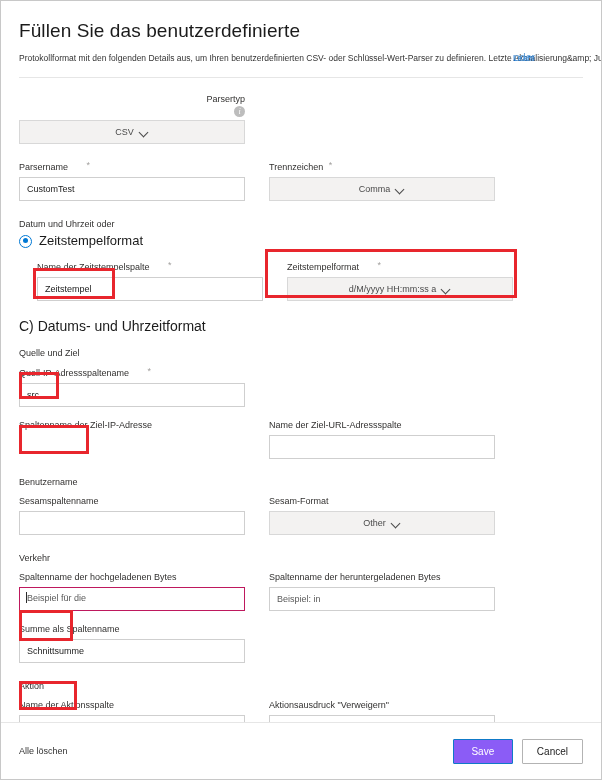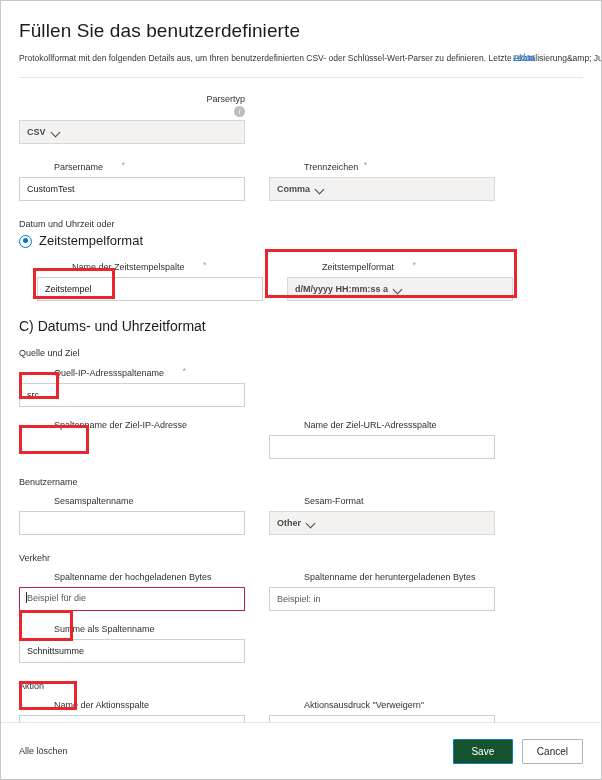--- a/index.html
+++ b/index.html
@@ -101,21 +101,20 @@
     display: flex;
     align-items: flex-end;
     flex-direction: column;
   }
   .lbl-plain {
     font-size: 9px;
     color: #323130;
     line-height: 14px;
     margin-bottom: 3px;
     white-space: nowrap;
-    margin-left: 35px;
   }
   .req {
     color: #a19f9d;
     font-size: 9px;
     margin-left: 16px;
     position: relative;
     top: -2px;
   }
   .req-tight { margin-left: 3px; }
 
@@ -163,22 +162,21 @@
     display: inline-block;
     width: 1px;
     height: 11px;
     background: #2b2b2b;
     vertical-align: -2px;
     margin-right: 0px;
   }
   .select {
     display: flex;
     align-items: center;
-    justify-content: flex-start;
-    font-weight: bold;
+    justify-content: center;
   }
   .chev {
     width: 9px;
     height: 9px;
     flex: 0 0 9px;
     position: relative;
     margin-left: 6px;
   }
   .chev::before {
     content: "";
@@ -258,21 +256,21 @@
     font-size: 10px;
     font-family: "Liberation Sans", sans-serif;
     border-radius: 1px;
     cursor: pointer;
     display: inline-flex;
     align-items: center;
     justify-content: center;
     padding: 0 14px;
   }
   .btn-primary {
-    background: #14532d;
+    background: #8b5cf6;
     color: #ffffff;
     border: 1px solid #0f7ac8;
     margin-right: 9px;
   }
   .btn-secondary {
     background: #ffffff;
     color: #1b1b1b;
     border: 1px solid #b3b3b3;
   }
 

